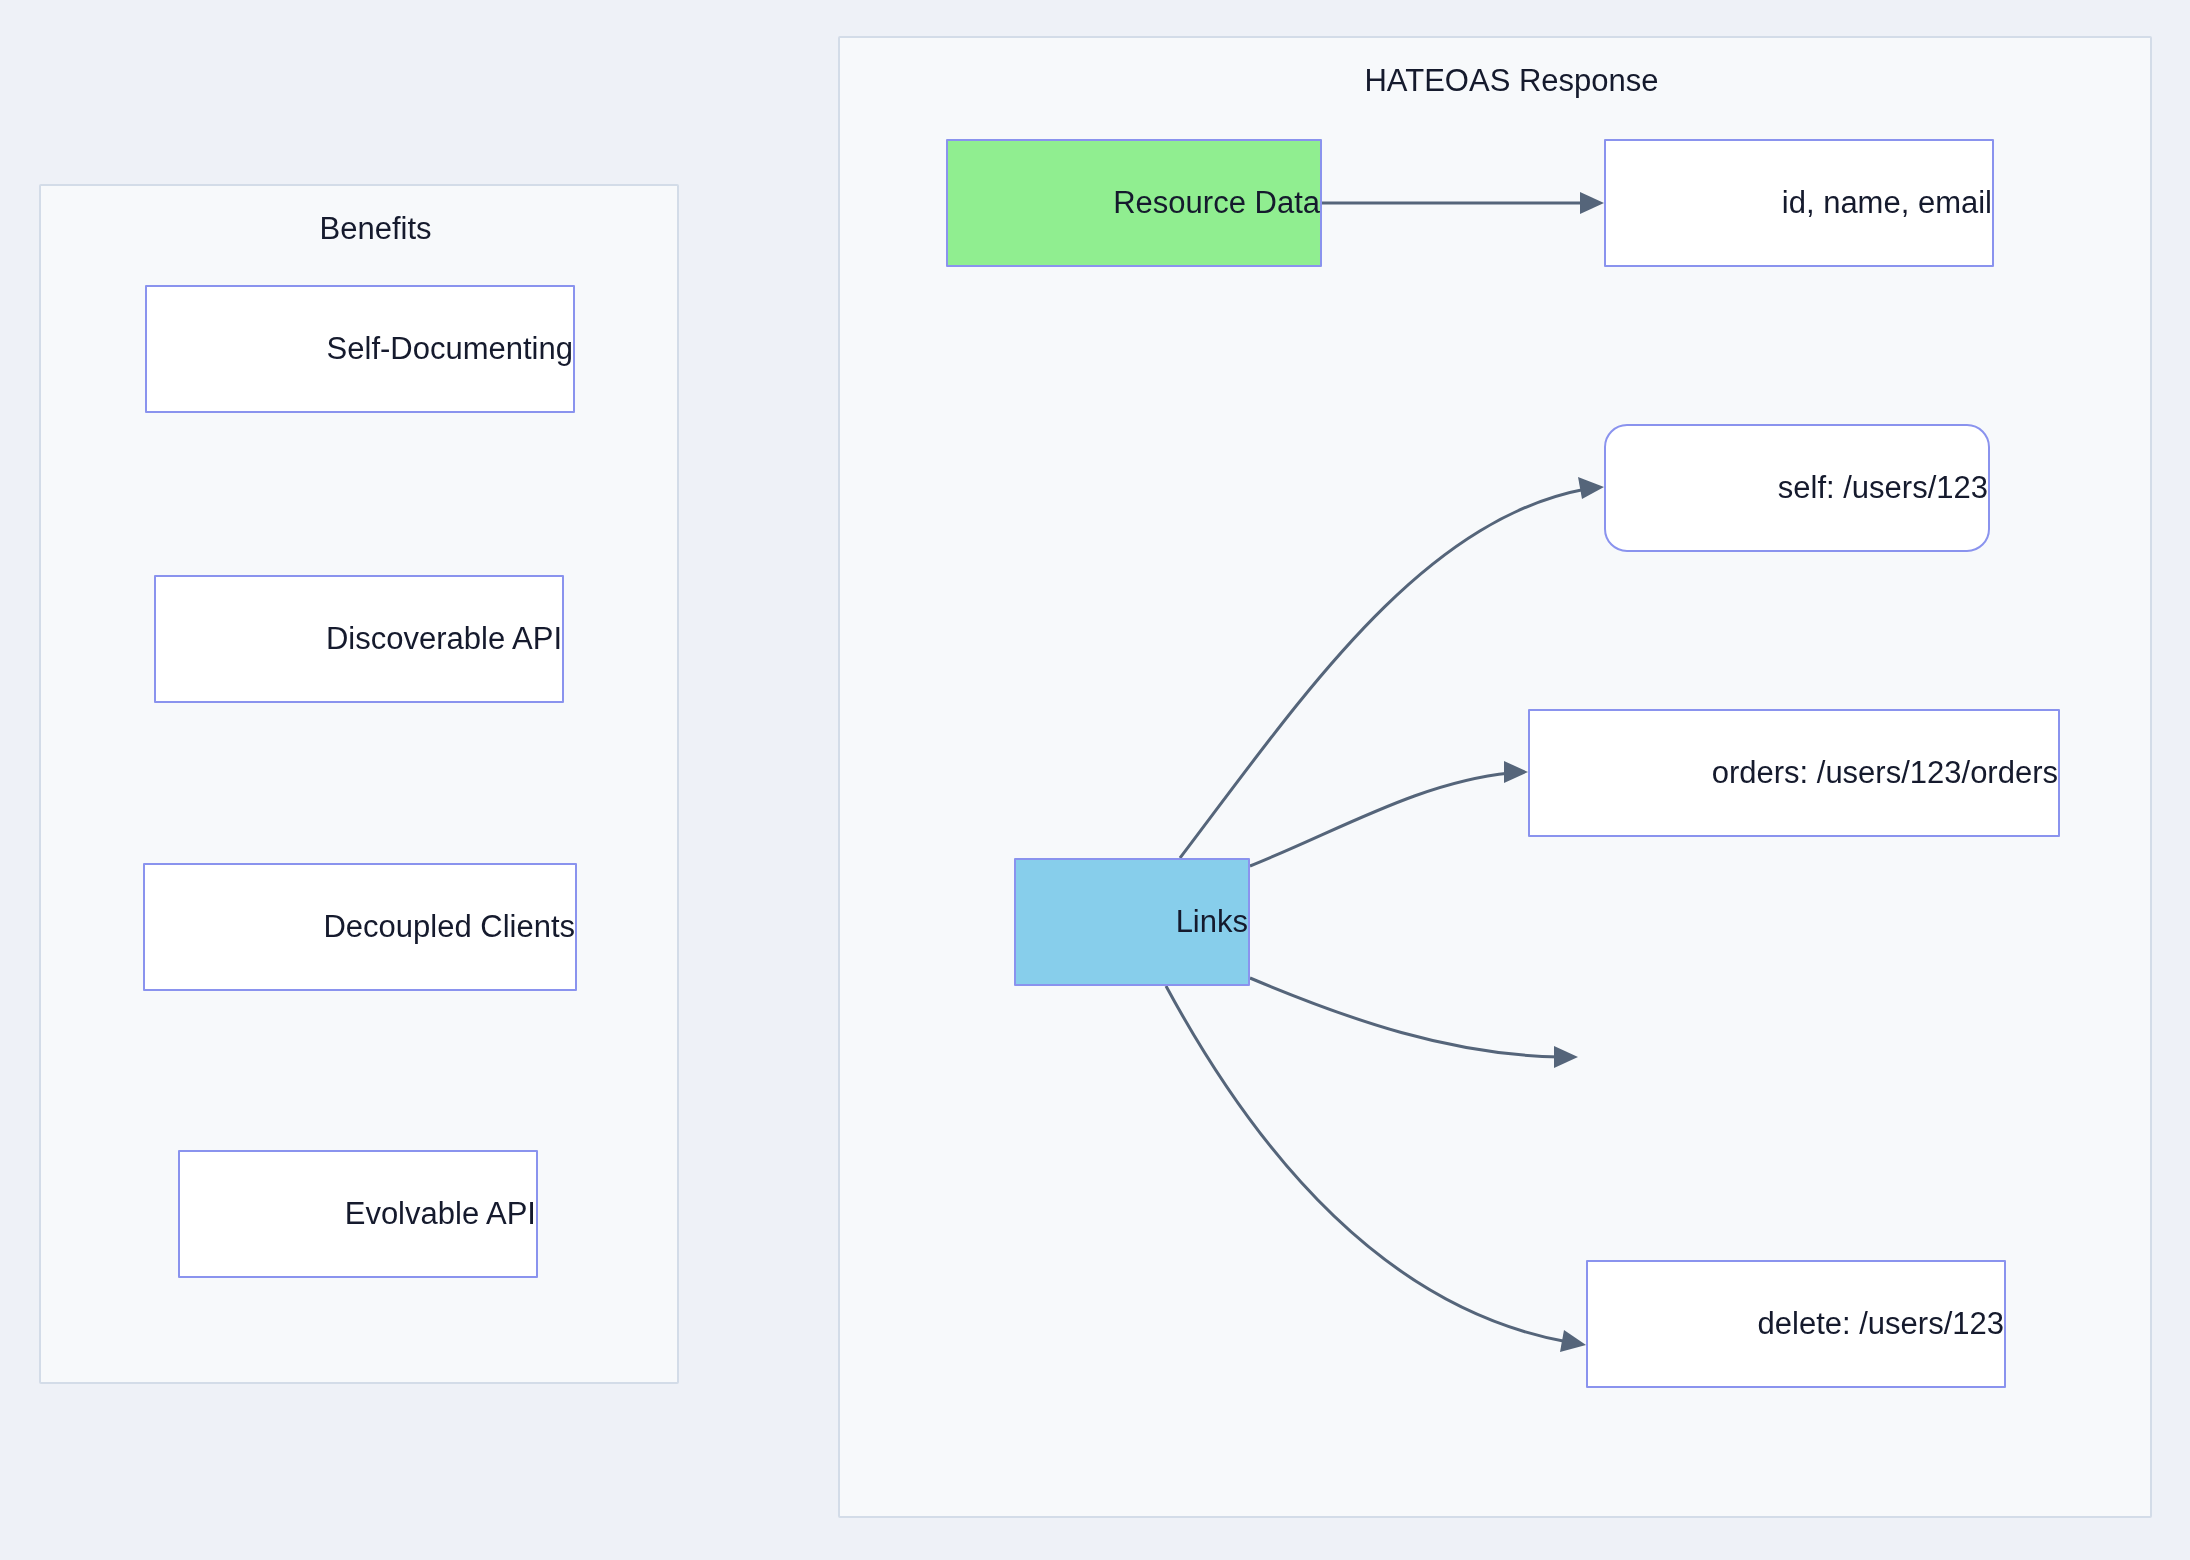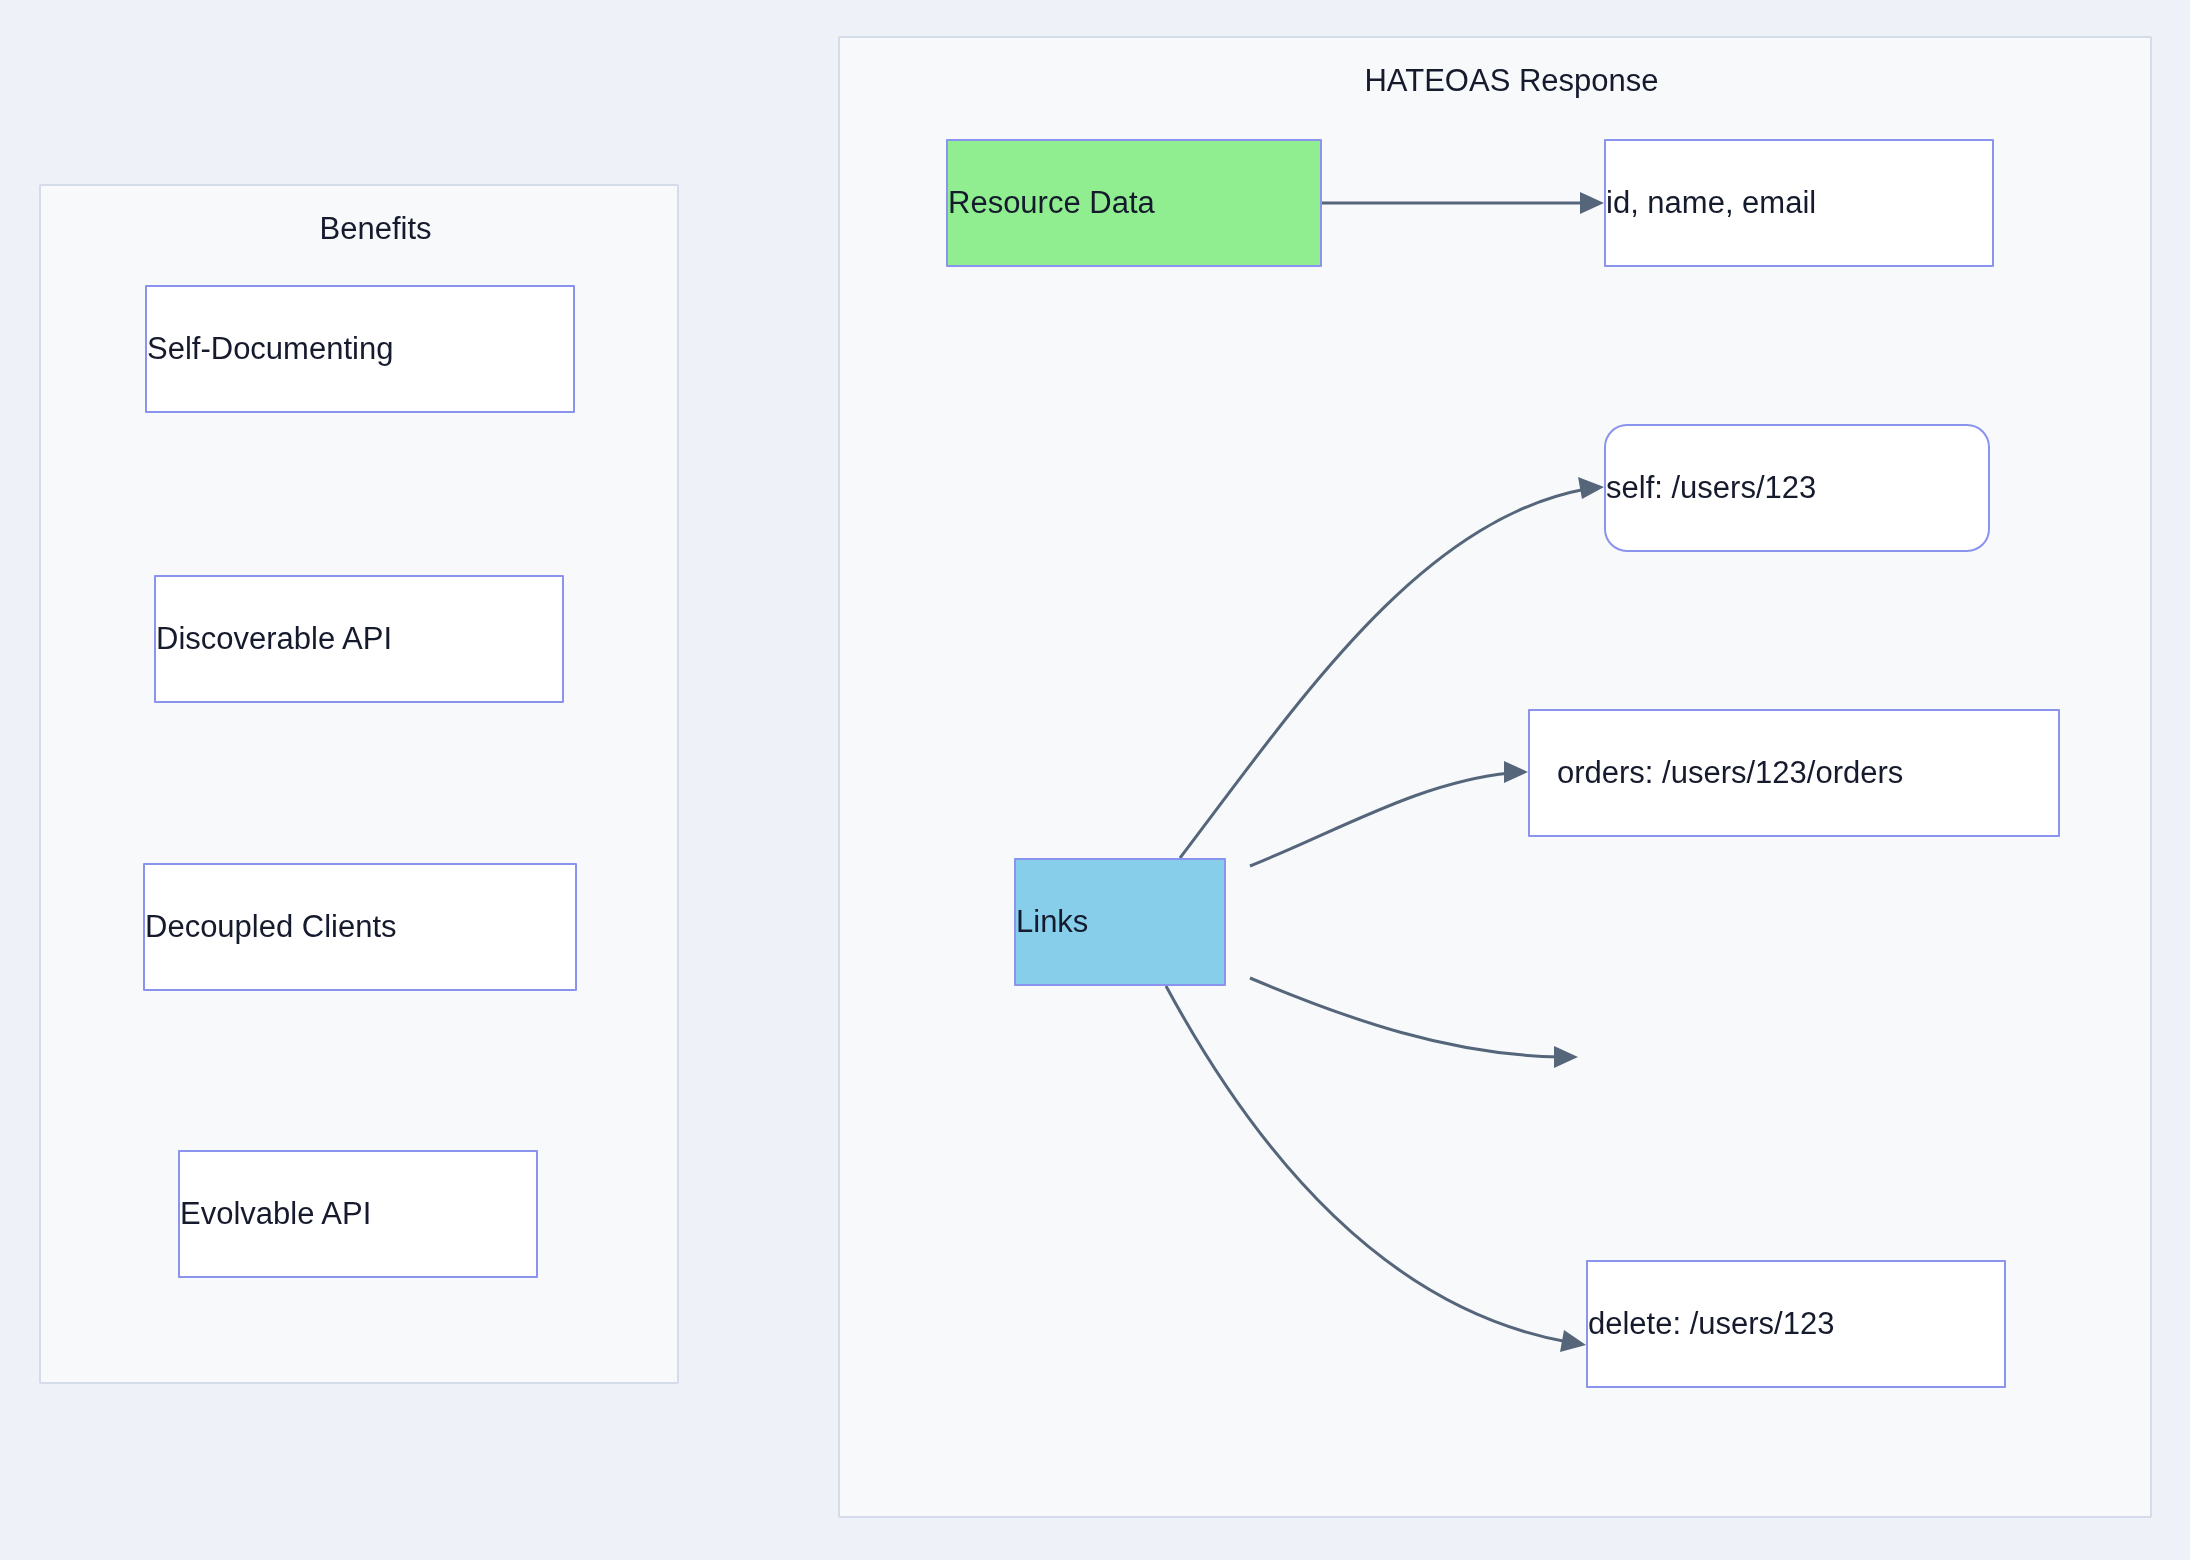--- a/index.html
+++ b/index.html
@@ -59,42 +59,42 @@
   #hateoas-panel .panel-title { top: 27px; }
 
   
   .node {
     position: absolute;
     box-sizing: border-box;
     border: 2px solid #8a93ee;
     background: #ffffff;
     display: flex;
     align-items: center;
-    justify-content: flex-start;
+    justify-content: flex-end;
     color: #151a2d;
     font-size: 31px;
     line-height: 1.15;
     text-align: center;
     white-space: nowrap;
     border-radius: 1px;
     z-index: 3;
   }
   .node.green { background: #90ee90; }
   .node.blue  { background: #87ceeb; }
 
   
   #n-selfdoc    { left: 145px;  top: 285px;  width: 430px; height: 128px; }
   #n-discover   { left: 154px;  top: 575px;  width: 410px; height: 128px; }
   #n-decoupled  { left: 143px;  top: 863px;  width: 434px; height: 128px; }
   #n-evolvable  { left: 178px;  top: 1150px; width: 360px; height: 128px; }
 
   
   #n-resource   { left: 946px;  top: 139px;  width: 376px; height: 128px; }
   #n-iddata     { left: 1604px; top: 139px;  width: 390px; height: 128px; }
-  #n-links      { left: 1014px; top: 858px;  width: 212px; height: 128px; }
+  #n-links      { left: 1014px; top: 858px;  width: 236px; height: 128px; }
   #n-self       { left: 1604px; top: 424px;  width: 386px; height: 128px; border-radius: 23px; }
   #n-orders     { left: 1528px; top: 709px;  width: 532px; height: 128px; padding-left: 27px; }
   #n-update     { left: 1578px; top: 993px;  width: 434px; height: 128px; }
   #n-delete     { left: 1586px; top: 1260px; width: 420px; height: 128px; }
 
   
   #edges {
     position: absolute;
     left: 0;
     top: 0;

